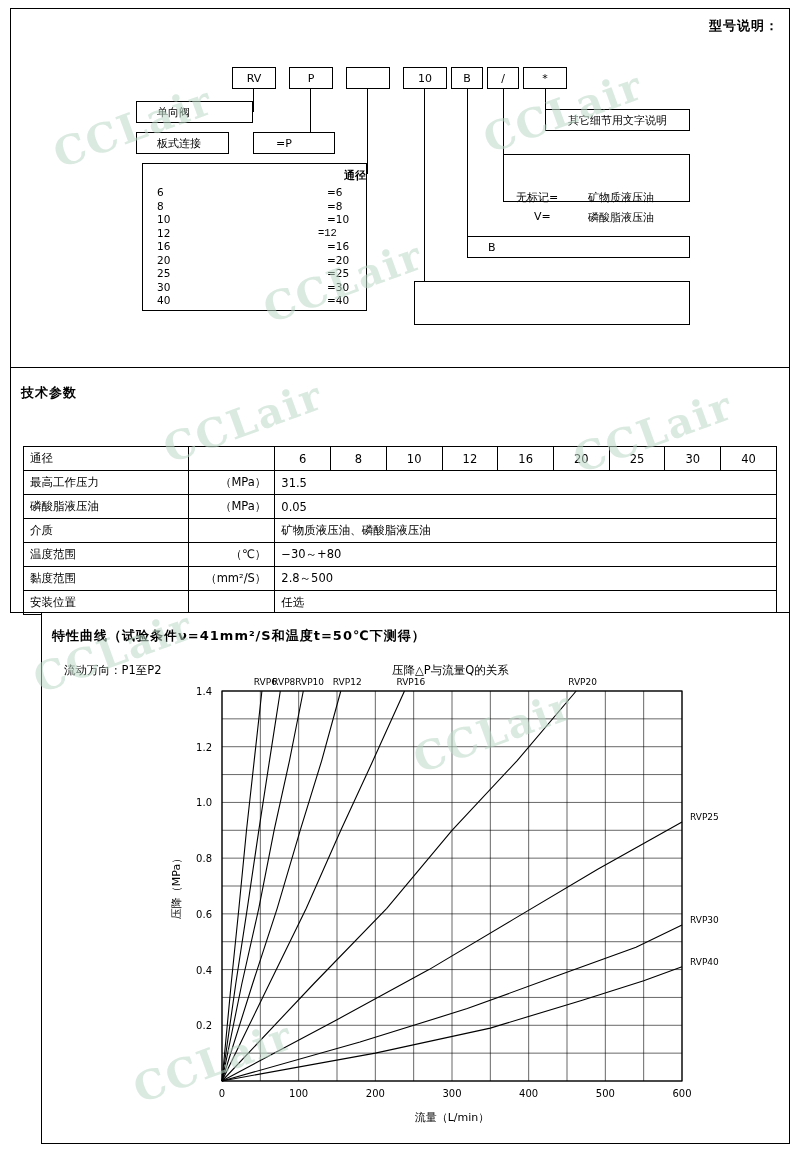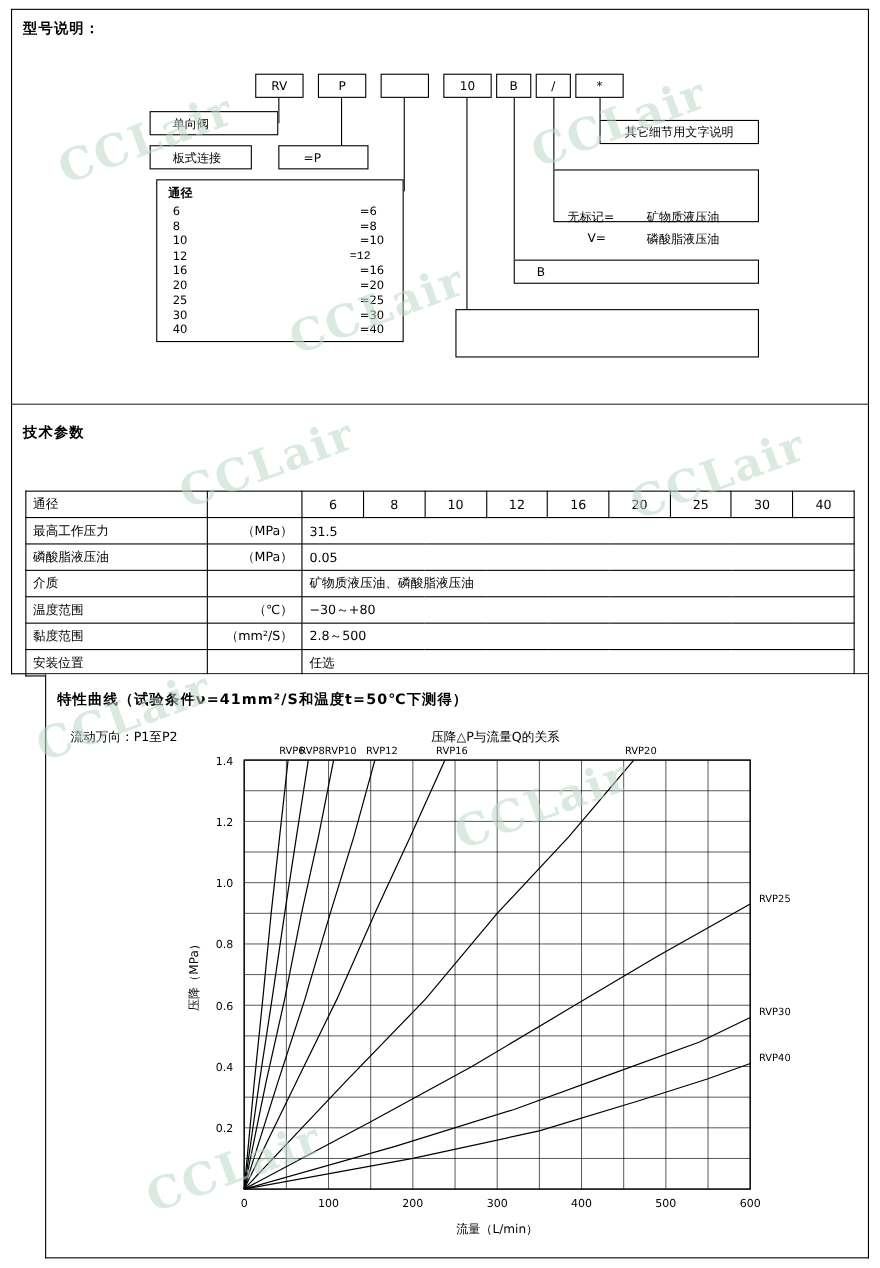--- a/index.html
+++ b/index.html
@@ -41,21 +41,21 @@
   
   .chartwrap{position:relative;height:500px;}
   .chartnote{font-size:11.5px;position:absolute;}
   svg{position:absolute;left:0;top:0;}
 </style>
 </head>
 <body>
 
 <div class="page">
 
-  <div class="panel" style="height:360px;">
+  <div class="panel" style="height:360px;text-align:right;">
     <div class="sec-title">型号说明：</div>
 
     <div class="codebox">
 
       <div class="cell" style="left:221px;top:26px;width:44px;height:22px;">RV</div>
       <div class="cell" style="left:278px;top:26px;width:44px;height:22px;">P</div>
       <div class="cell" style="left:335px;top:26px;width:44px;height:22px;"></div>
       <div class="cell" style="left:392px;top:26px;width:44px;height:22px;">10</div>
       <div class="cell" style="left:440px;top:26px;width:32px;height:22px;">B</div>
       <div class="cell" style="left:476px;top:26px;width:32px;height:22px;">/</div>

